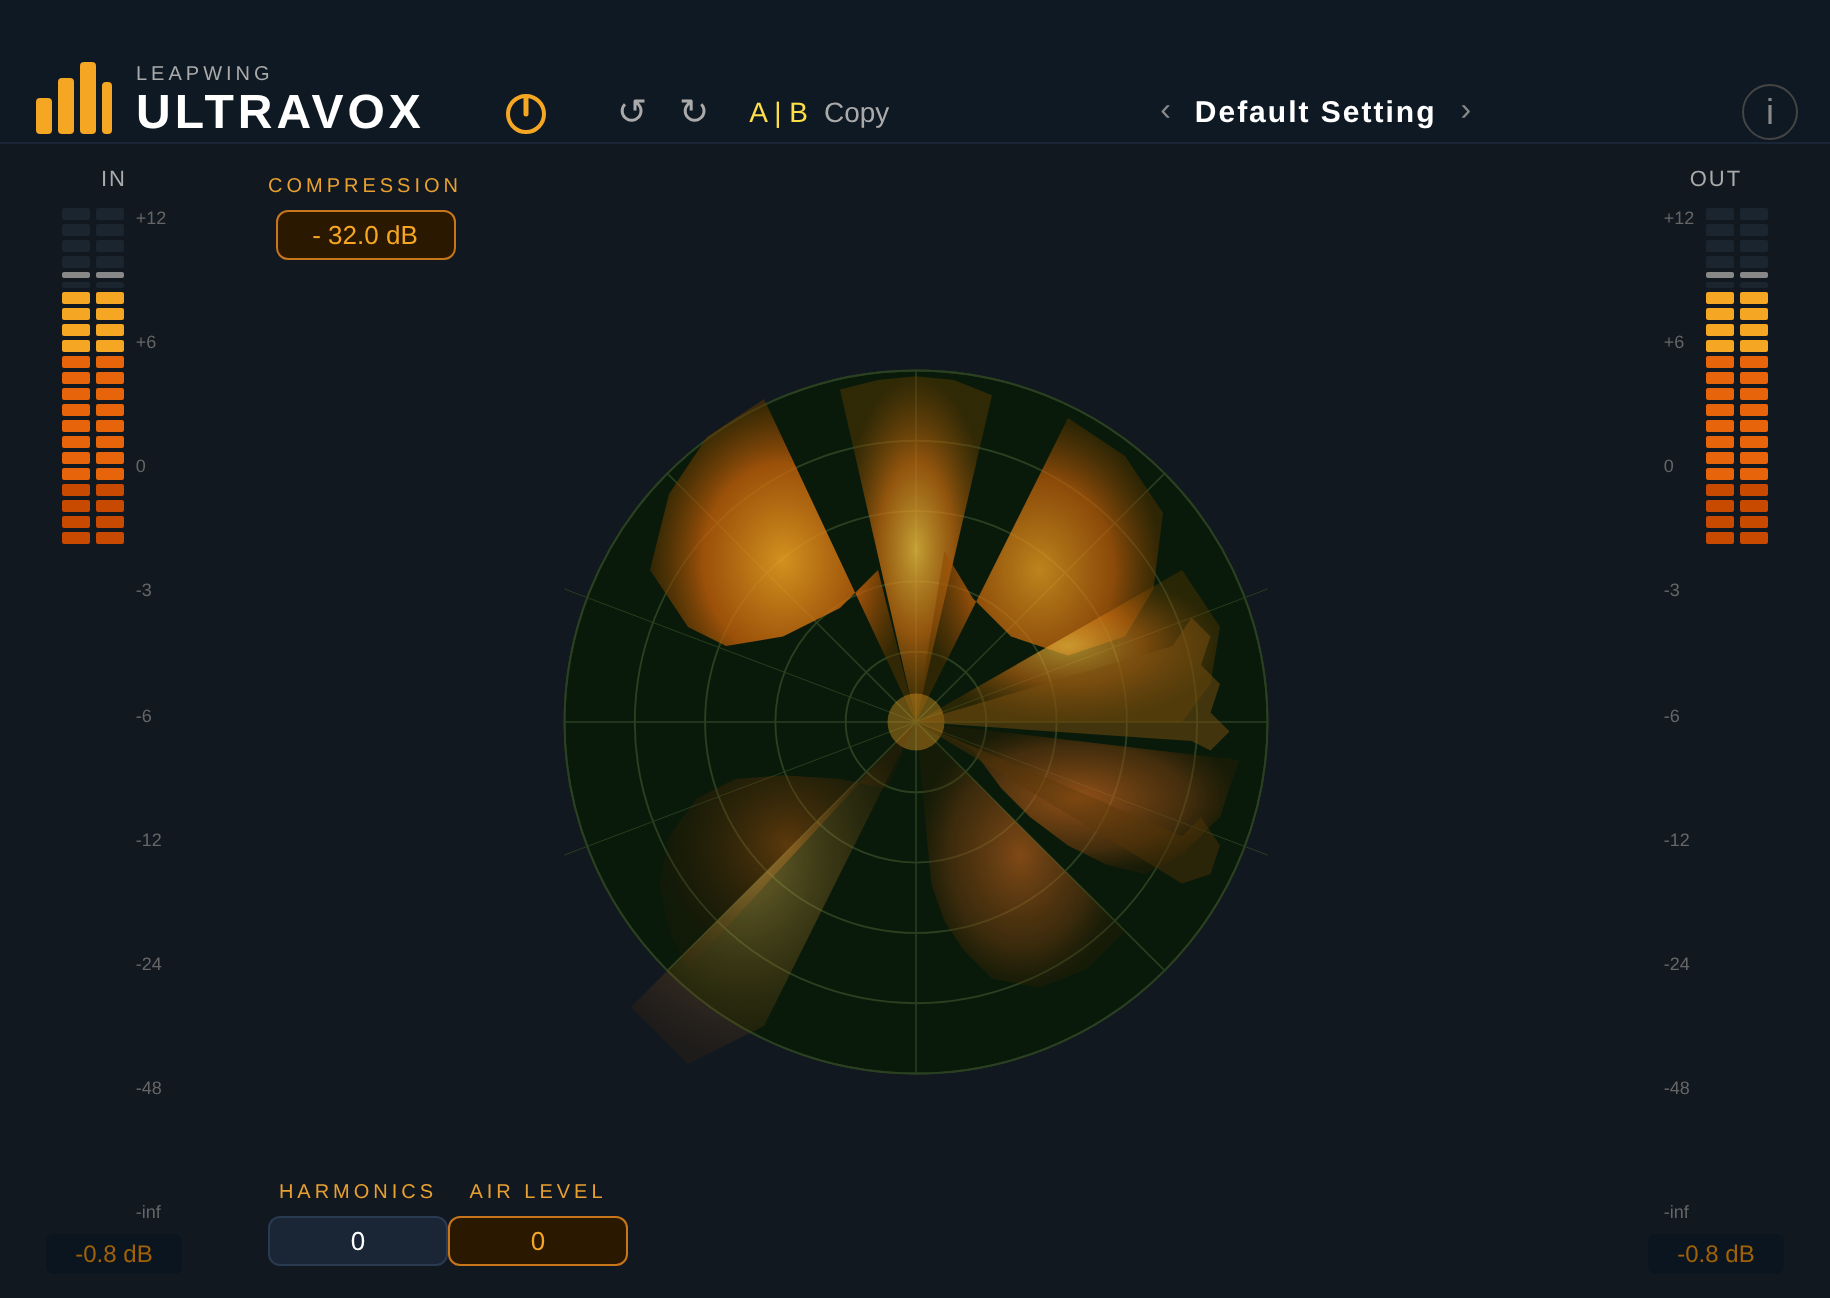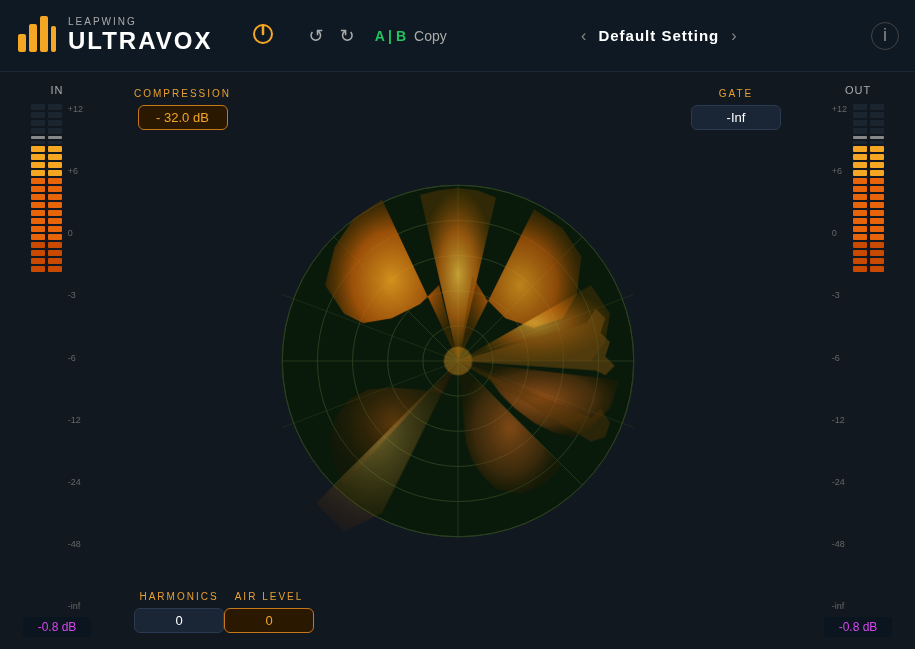--- a/index.html
+++ b/index.html
@@ -8,21 +8,21 @@
       height: 649px;
       background: #0d1117;
       font-family: 'Arial', sans-serif;
       overflow: hidden;
       color: #fff;
     }
 
     
     .header {
       display: flex;
-      align-items: center;
+      align-items: flex-end;
       background: #0f1923;
       height: 72px;
       padding: 0 16px;
       border-bottom: 1px solid #1a2535;
     }
 
     .logo-area {
       display: flex;
       align-items: center;
       gap: 10px;
@@ -84,21 +84,21 @@
     }
 
     .ab-section {
       display: flex;
       align-items: center;
       gap: 8px;
       color: #888;
       font-size: 14px;
     }
 
-    .ab-text { color: #22c55e; font-weight: bold; }
+    .ab-text { color: #fde047; font-weight: normal; }
 
     .copy-btn {
       background: none;
       border: none;
       color: #aaa;
       cursor: pointer;
       font-size: 14px;
     }
 
     .preset-nav {
@@ -171,21 +171,21 @@
       border-radius: 1px;
       background: #1a2530;
     }
 
     .vu-bottom-label {
       margin-top: 6px;
       background: #0a1520;
       border-radius: 4px;
       padding: 3px 8px;
       font-size: 12px;
-      color: #d946ef;
+      color: #a16207;
       text-align: center;
       width: 68px;
     }
 
     
     .center-section {
       flex: 1;
       display: flex;
       flex-direction: column;
       gap: 8px;
@@ -380,24 +380,20 @@
     </div>
     <div class="vu-bottom-label">-0.8 dB</div>
   </div>
 
   <div class="center-section">
 
     <div class="controls-row">
       <div class="control-group">
         <span class="control-label">COMPRESSION</span>
         <div class="control-value highlighted">- 32.0 dB</div>
-      </div>
-      <div class="control-group">
-        <span class="control-label">GATE</span>
-        <div class="control-value">-Inf</div>
       </div>
     </div>
 
     <div class="radar-container">
       <svg class="radar-svg" viewBox="0 0 400 400">
 
         <circle cx="200" cy="200" r="185" fill="#0a1a0a" stroke="#2a4020" stroke-width="1"></circle>
 
         <circle cx="200" cy="200" r="37" fill="none" stroke="#2a4020" stroke-width="1"></circle>
         <circle cx="200" cy="200" r="74" fill="none" stroke="#2a4020" stroke-width="1"></circle>

